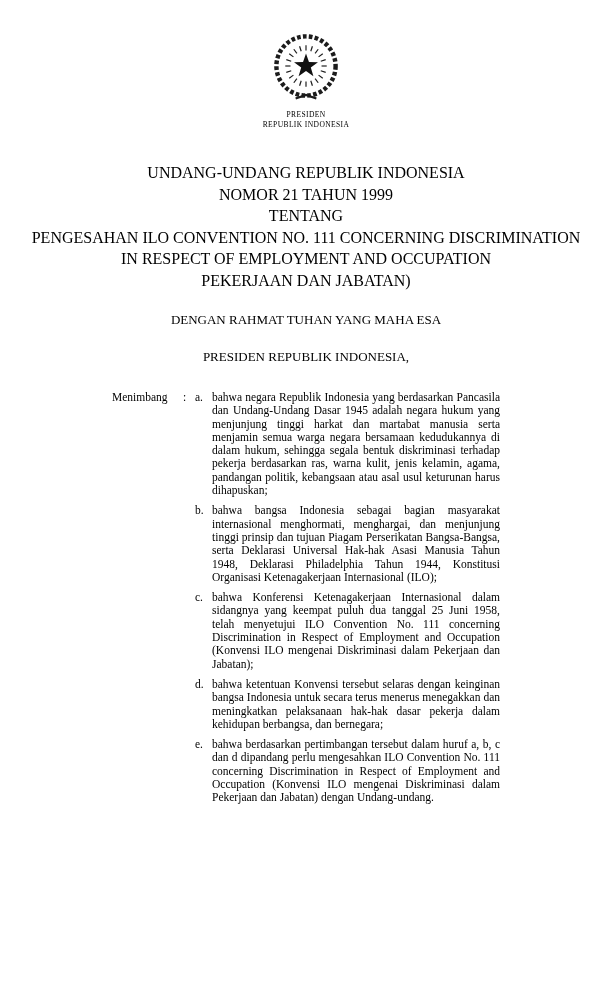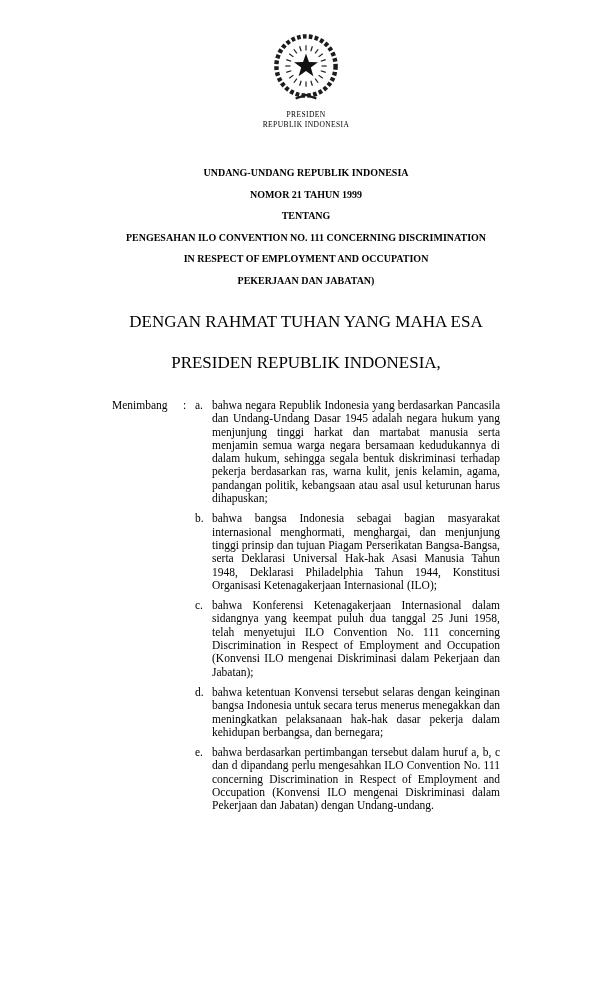--- a/index.html
+++ b/index.html
@@ -29,27 +29,26 @@
     font-size: 7.5px;
     line-height: 10px;
     letter-spacing: 0.4px;
   }
   
   .title-block {
     margin-top: 32px;
     text-align: center;
   }
   .title-line {
-    font-size: 10px;
+    font-size: 16px;
     line-height: 21.5px;
-    font-weight: bold;
   }
   .center-line {
     text-align: center;
-    font-size: 17px;
+    font-size: 13px;
     margin: 0;
   }
   .rahmat { margin-top: 21px; }
   .presiden { margin-top: 21px; }
   
   .consider {
     display: flex;
     margin-top: 26px;
     padding: 0 112px;
     font-size: 11.5px;

